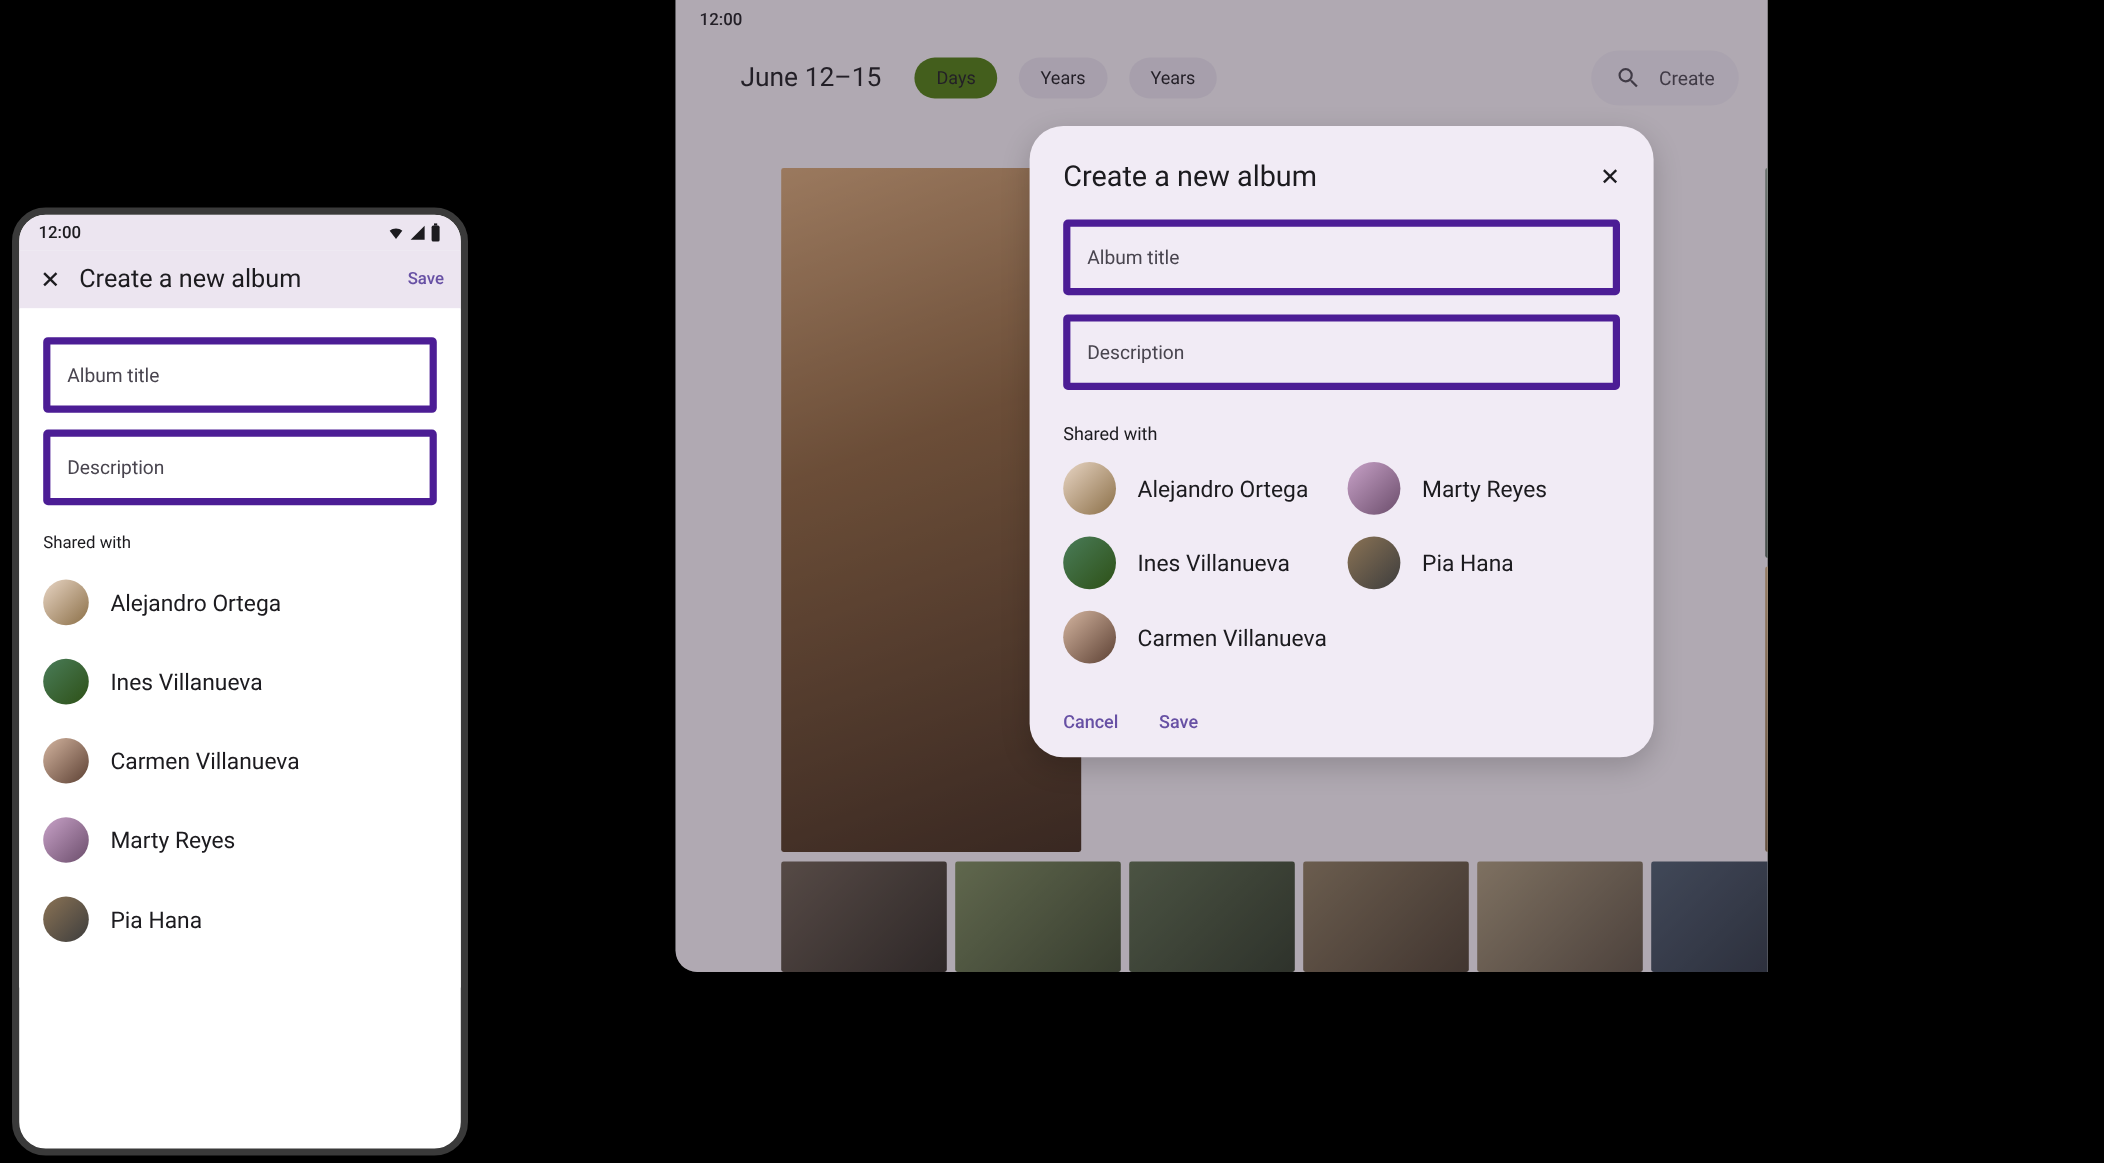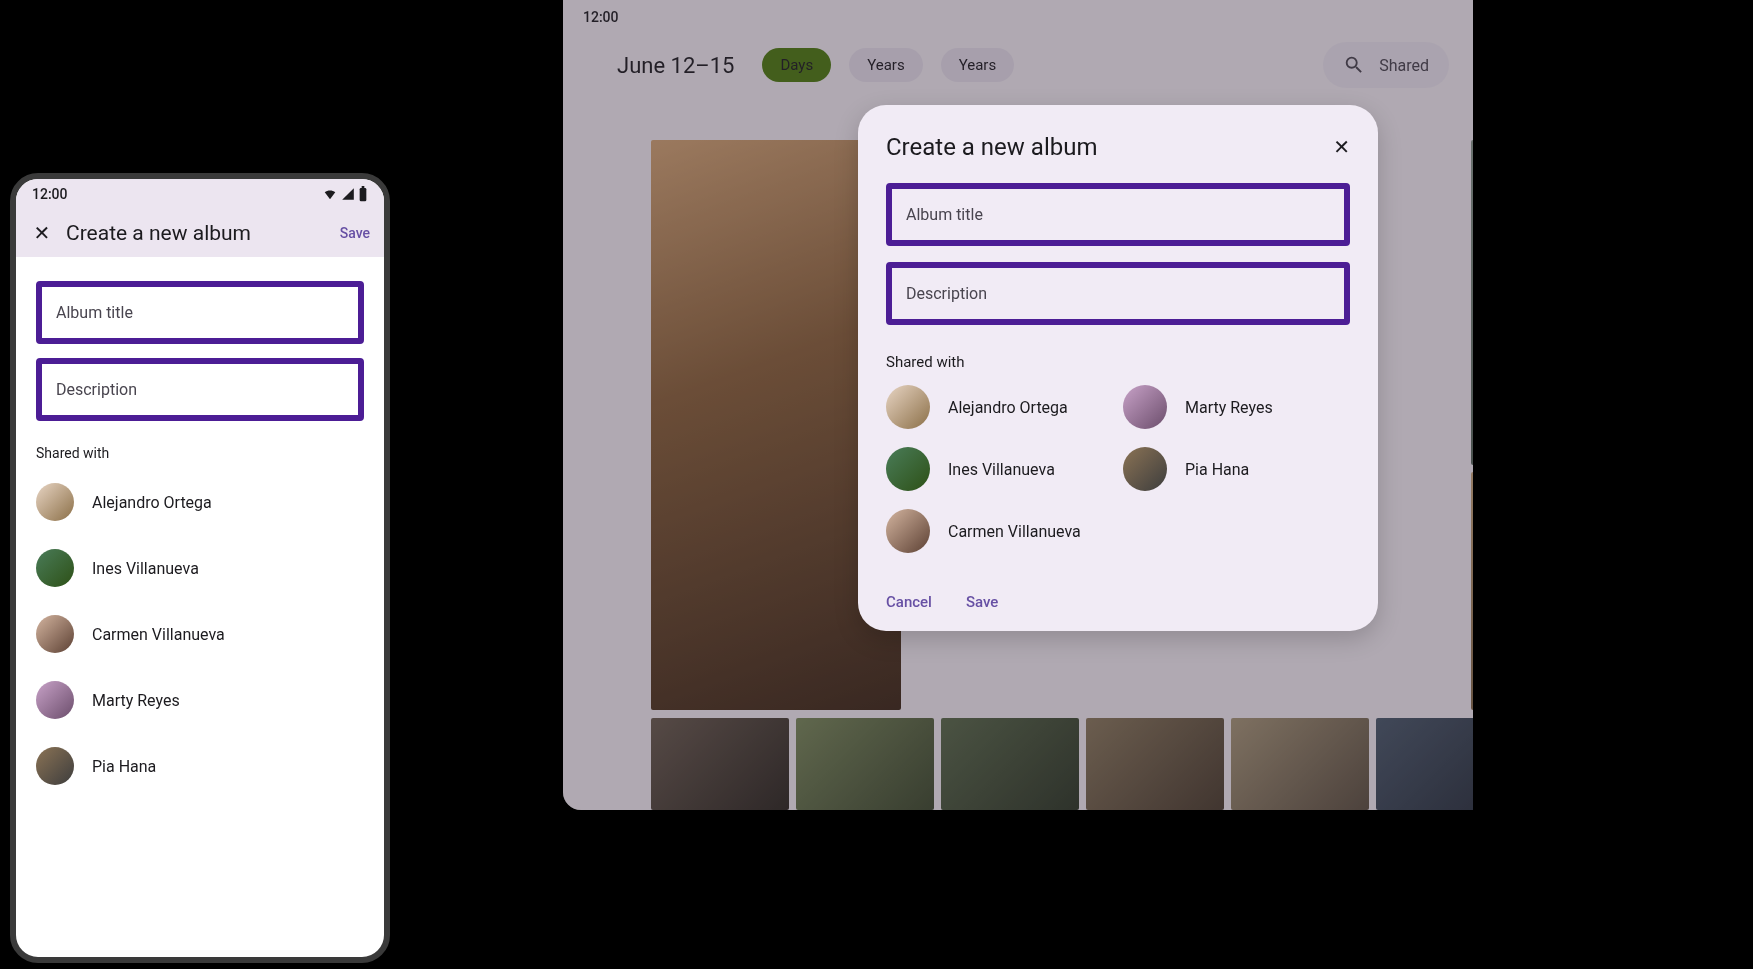--- a/index.html
+++ b/index.html
@@ -87,21 +87,21 @@
     align-items: center;
     gap: 18px;
     padding: 14px 0;
   }
   .avatar {
     width: 38px;
     height: 38px;
     border-radius: 50%;
     flex-shrink: 0;
   }
-  .person-name { font-size: 16px; color: #1c1b1f; text-align: right; }
+  .person-name { font-size: 19px; color: #1c1b1f; text-align: right; }
 
   
   .av1 { background: linear-gradient(135deg,#e8d5c4,#8b6f47); }
   .av2 { background: linear-gradient(135deg,#4a7c59,#2d5016); }
   .av3 { background: linear-gradient(135deg,#d4b5a0,#5c4033); }
   .av4 { background: linear-gradient(135deg,#c8a2c8,#6b4d6b); }
   .av5 { background: linear-gradient(135deg,#8b7355,#3d3d3d); }
 
   
   .tablet {
@@ -291,21 +291,21 @@
   </div>
   <div class="tablet-header">
     <span class="date-title">June 12–15</span>
     <span class="chip active">Days</span>
     <span class="chip">Years</span>
     <span class="chip">Years</span>
     <div class="search-pill">
       <svg class="search-icon-svg" viewBox="0 0 24 24">
           <path d="M15.5 14h-.79l-.28-.27A6.471 6.471 0 0016 9.5 6.5 6.5 0 109.5 16c1.61 0 3.09-.59 4.23-1.57l.27.28v.79l5 4.99L20.49 19l-4.99-5zm-6 0C7.01 14 5 11.99 5 9.5S7.01 5 9.5 5 14 7.01 14 9.5 11.99 14 9.5 14z"></path>
         </svg>
-      <span>Shared</span>
+      <span>Create</span>
     </div>
   </div>
 
   <div class="photo-grid">
     <div class="big-photo"></div>
     <div class="side-photo sp1"></div>
     <div class="side-photo sp2"></div>
     <div class="thumb-row">
       <div class="thumb t1"></div>
       <div class="thumb t2"></div>

